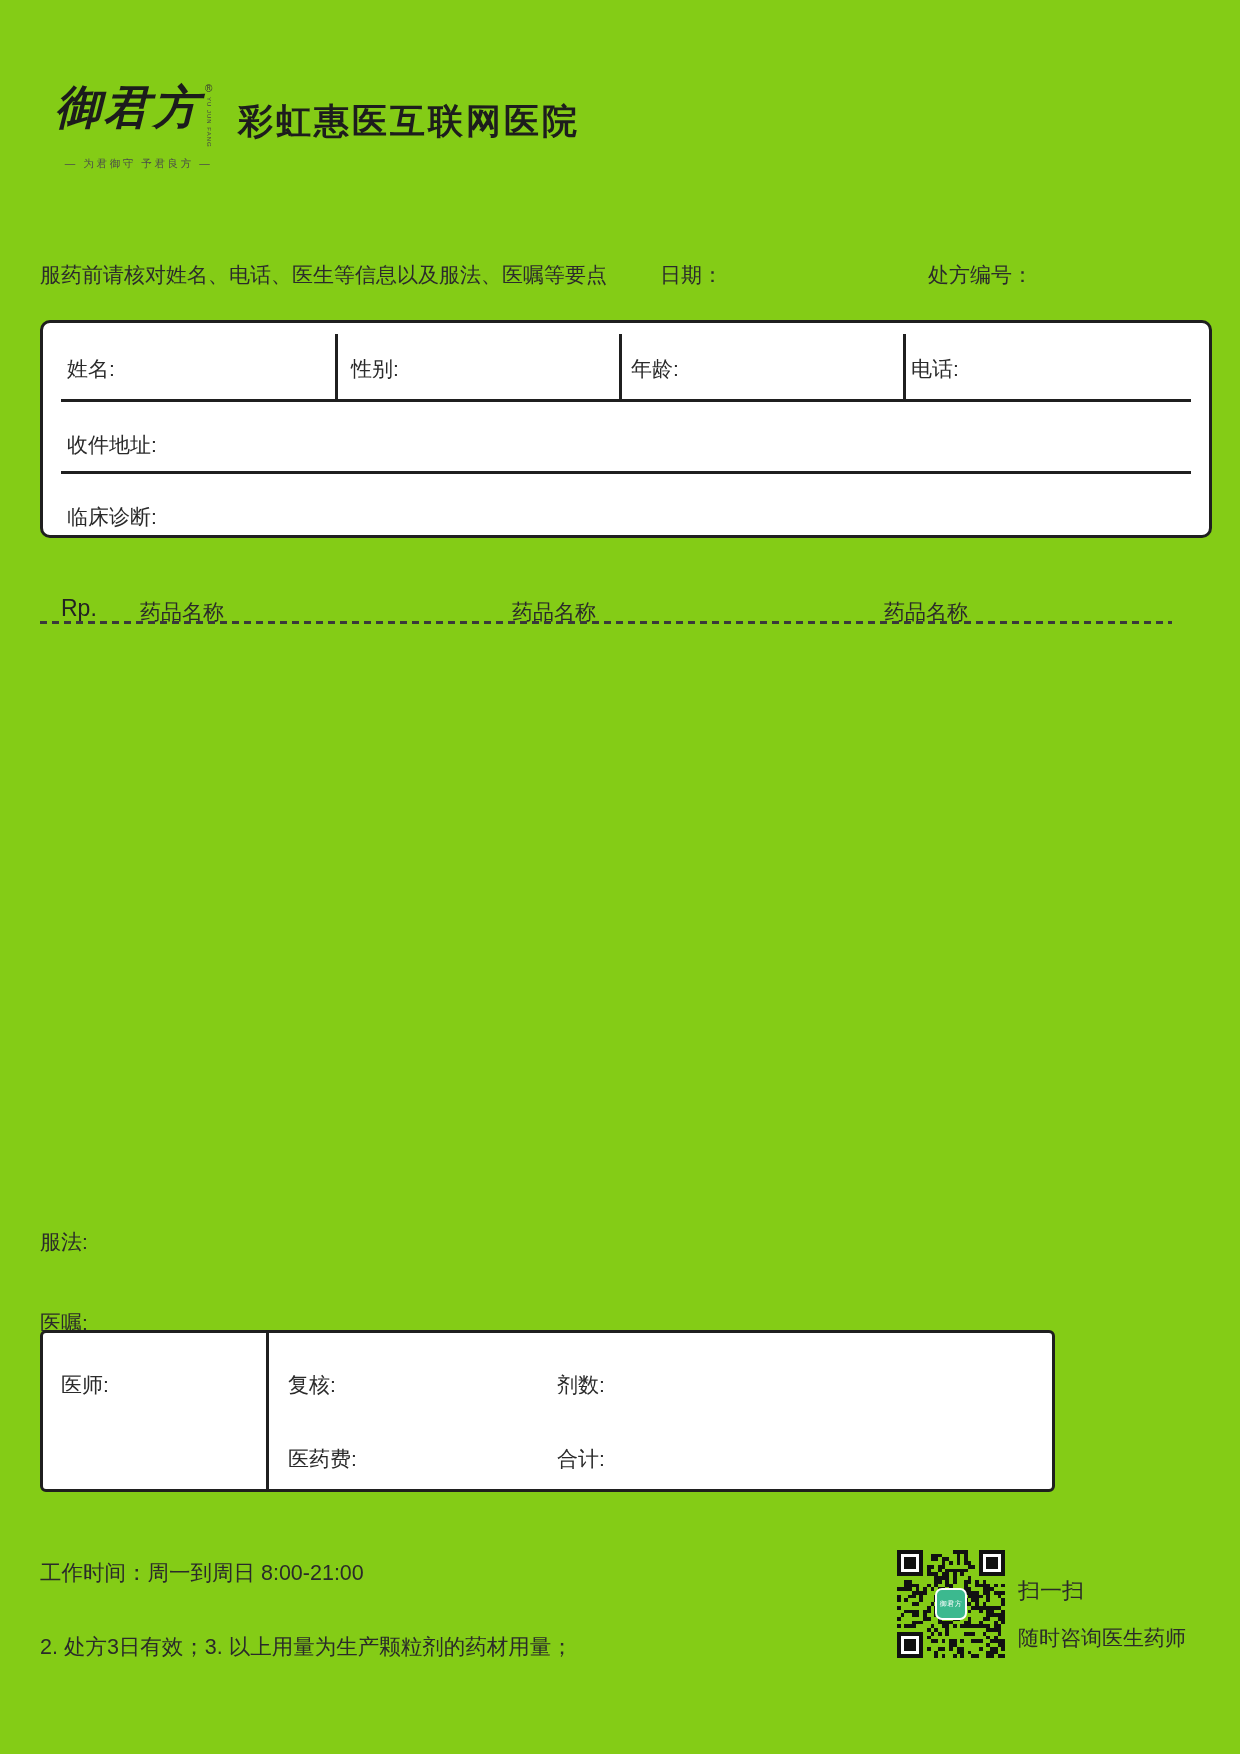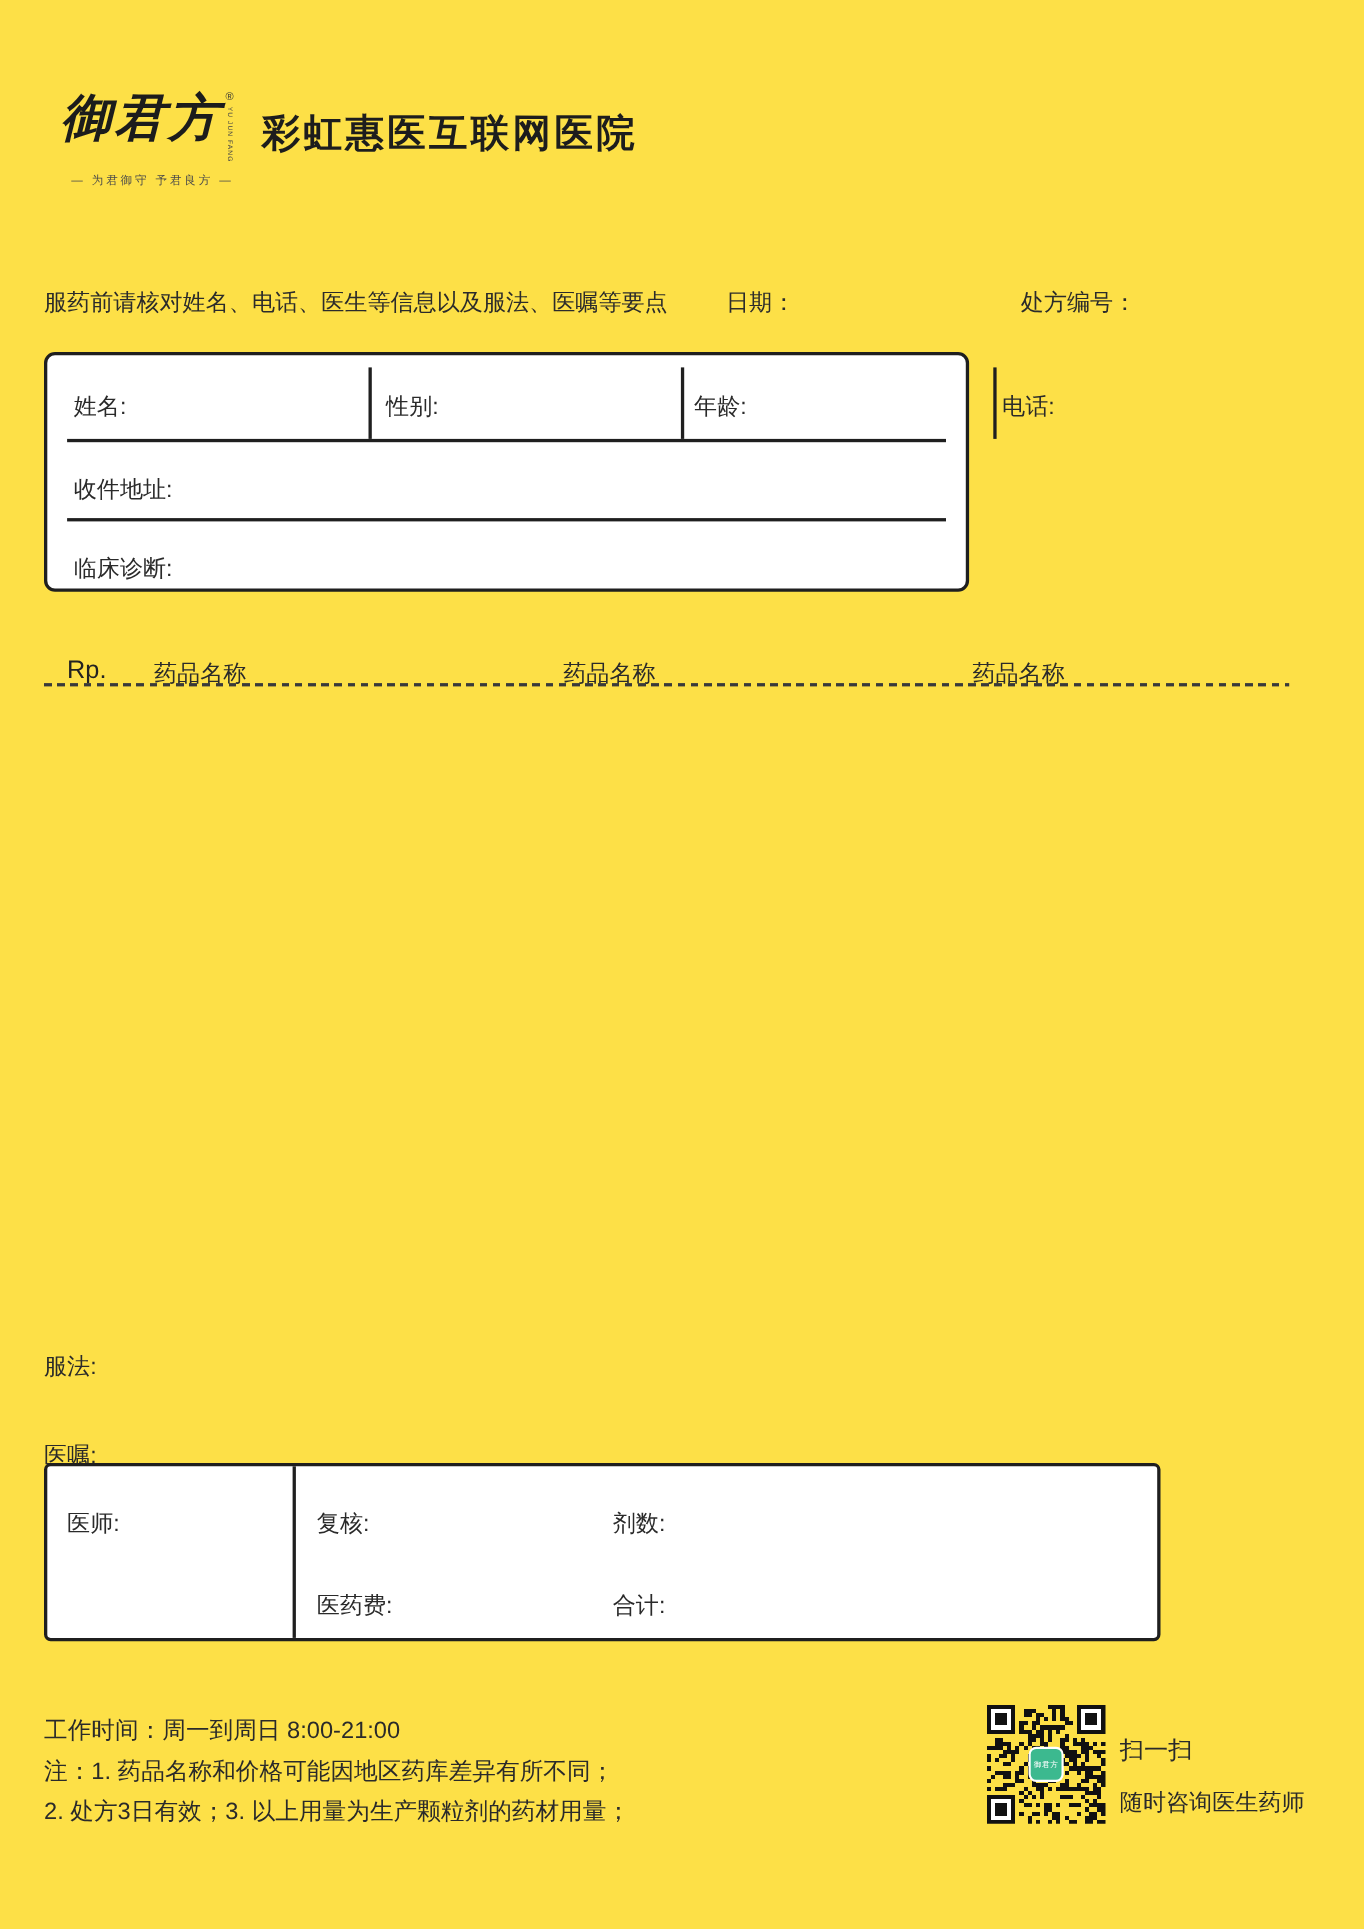--- a/index.html
+++ b/index.html
@@ -1,18 +1,18 @@
 <!DOCTYPE html>
 <html><head>
 <meta charset="utf-8">
 <style>
   * { margin:0; padding:0; box-sizing:border-box; }
   html,body { background:#ffffff; }
   .page {
-    position:relative; width:1240px; height:1754px; background:#fde047;
+    position:relative; width:1240px; height:1754px; background:#84cc16;
     color:#262626; font-family:"Liberation Sans","DejaVu Sans",sans-serif;
     overflow:hidden;
   }
   .abs { position:absolute; }
 
   
   .logo-block { left:55px; top:84px; }
   .logo-row { display:flex; align-items:flex-start; }
   .logo-text {
     font-family:"Liberation Serif","DejaVu Serif",serif; font-style:italic;
@@ -26,21 +26,21 @@
     left:238px; top:98px; font-size:35px; font-weight:800; letter-spacing:3px; color:#1d1d1d;
   }
 
   
   .notice { left:40px;  top:261px; font-size:21px; color:#2b2b2b; }
   .date-label { left:660px; top:261px; font-size:21px; color:#2b2b2b; }
   .rxno-label { left:928px; top:261px; font-size:21px; color:#2b2b2b; }
 
   
   .patient-box {
-    left:40px; top:320px; width:841px; height:218px;
+    left:40px; top:320px; width:1172px; height:218px;
     border:3px solid #1f1f1f; border-radius:10px; background:#fff;
   }
   .patient-box .field { position:absolute; font-size:21px; color:#2a2a2a; white-space:nowrap; }
   .f-name    { left:24px;  top:32px; }
   .f-gender  { left:308px; top:32px; }
   .f-age     { left:588px; top:32px; }
   .f-phone   { left:868px; top:32px; }
   .vdiv { position:absolute; top:11px; height:65px; width:2.5px; background:#1f1f1f; }
   .vd1 { left:292px; } .vd2 { left:576px; } .vd3 { left:860px; }
   .hline { position:absolute; left:18px; right:18px; height:3px; background:#1f1f1f; }
@@ -137,21 +137,20 @@
   <div class="abs signoff-box">
     <span class="signoff-vdiv"></span>
     <span class="field f-doctor">医师:</span>
     <span class="field f-review">复核:</span>
     <span class="field f-doses">剂数:</span>
     <span class="field f-fee">医药费:</span>
     <span class="field f-total">合计:</span>
   </div>
 
   <div class="abs worktime">工作时间：周一到周日 8:00-21:00</div>
-  <div class="abs note1">注：1. 药品名称和价格可能因地区药库差异有所不同；</div>
   <div class="abs note2">2. 处方3日有效；3. 以上用量为生产颗粒剂的药材用量；</div>
 
   <div class="abs qr-wrap">
     <svg viewBox="0 0 29 29" shape-rendering="crispEdges">
         <rect x="0" y="0" width="7" height="7" fill="#111111"></rect>
         <rect x="1" y="1" width="5" height="5" fill="#fff"></rect>
         <rect x="2" y="2" width="3" height="3" fill="#111111"></rect>
         <rect x="22" y="0" width="7" height="7" fill="#111111"></rect>
         <rect x="23" y="1" width="5" height="5" fill="#fff"></rect>
         <rect x="24" y="2" width="3" height="3" fill="#111111"></rect>

